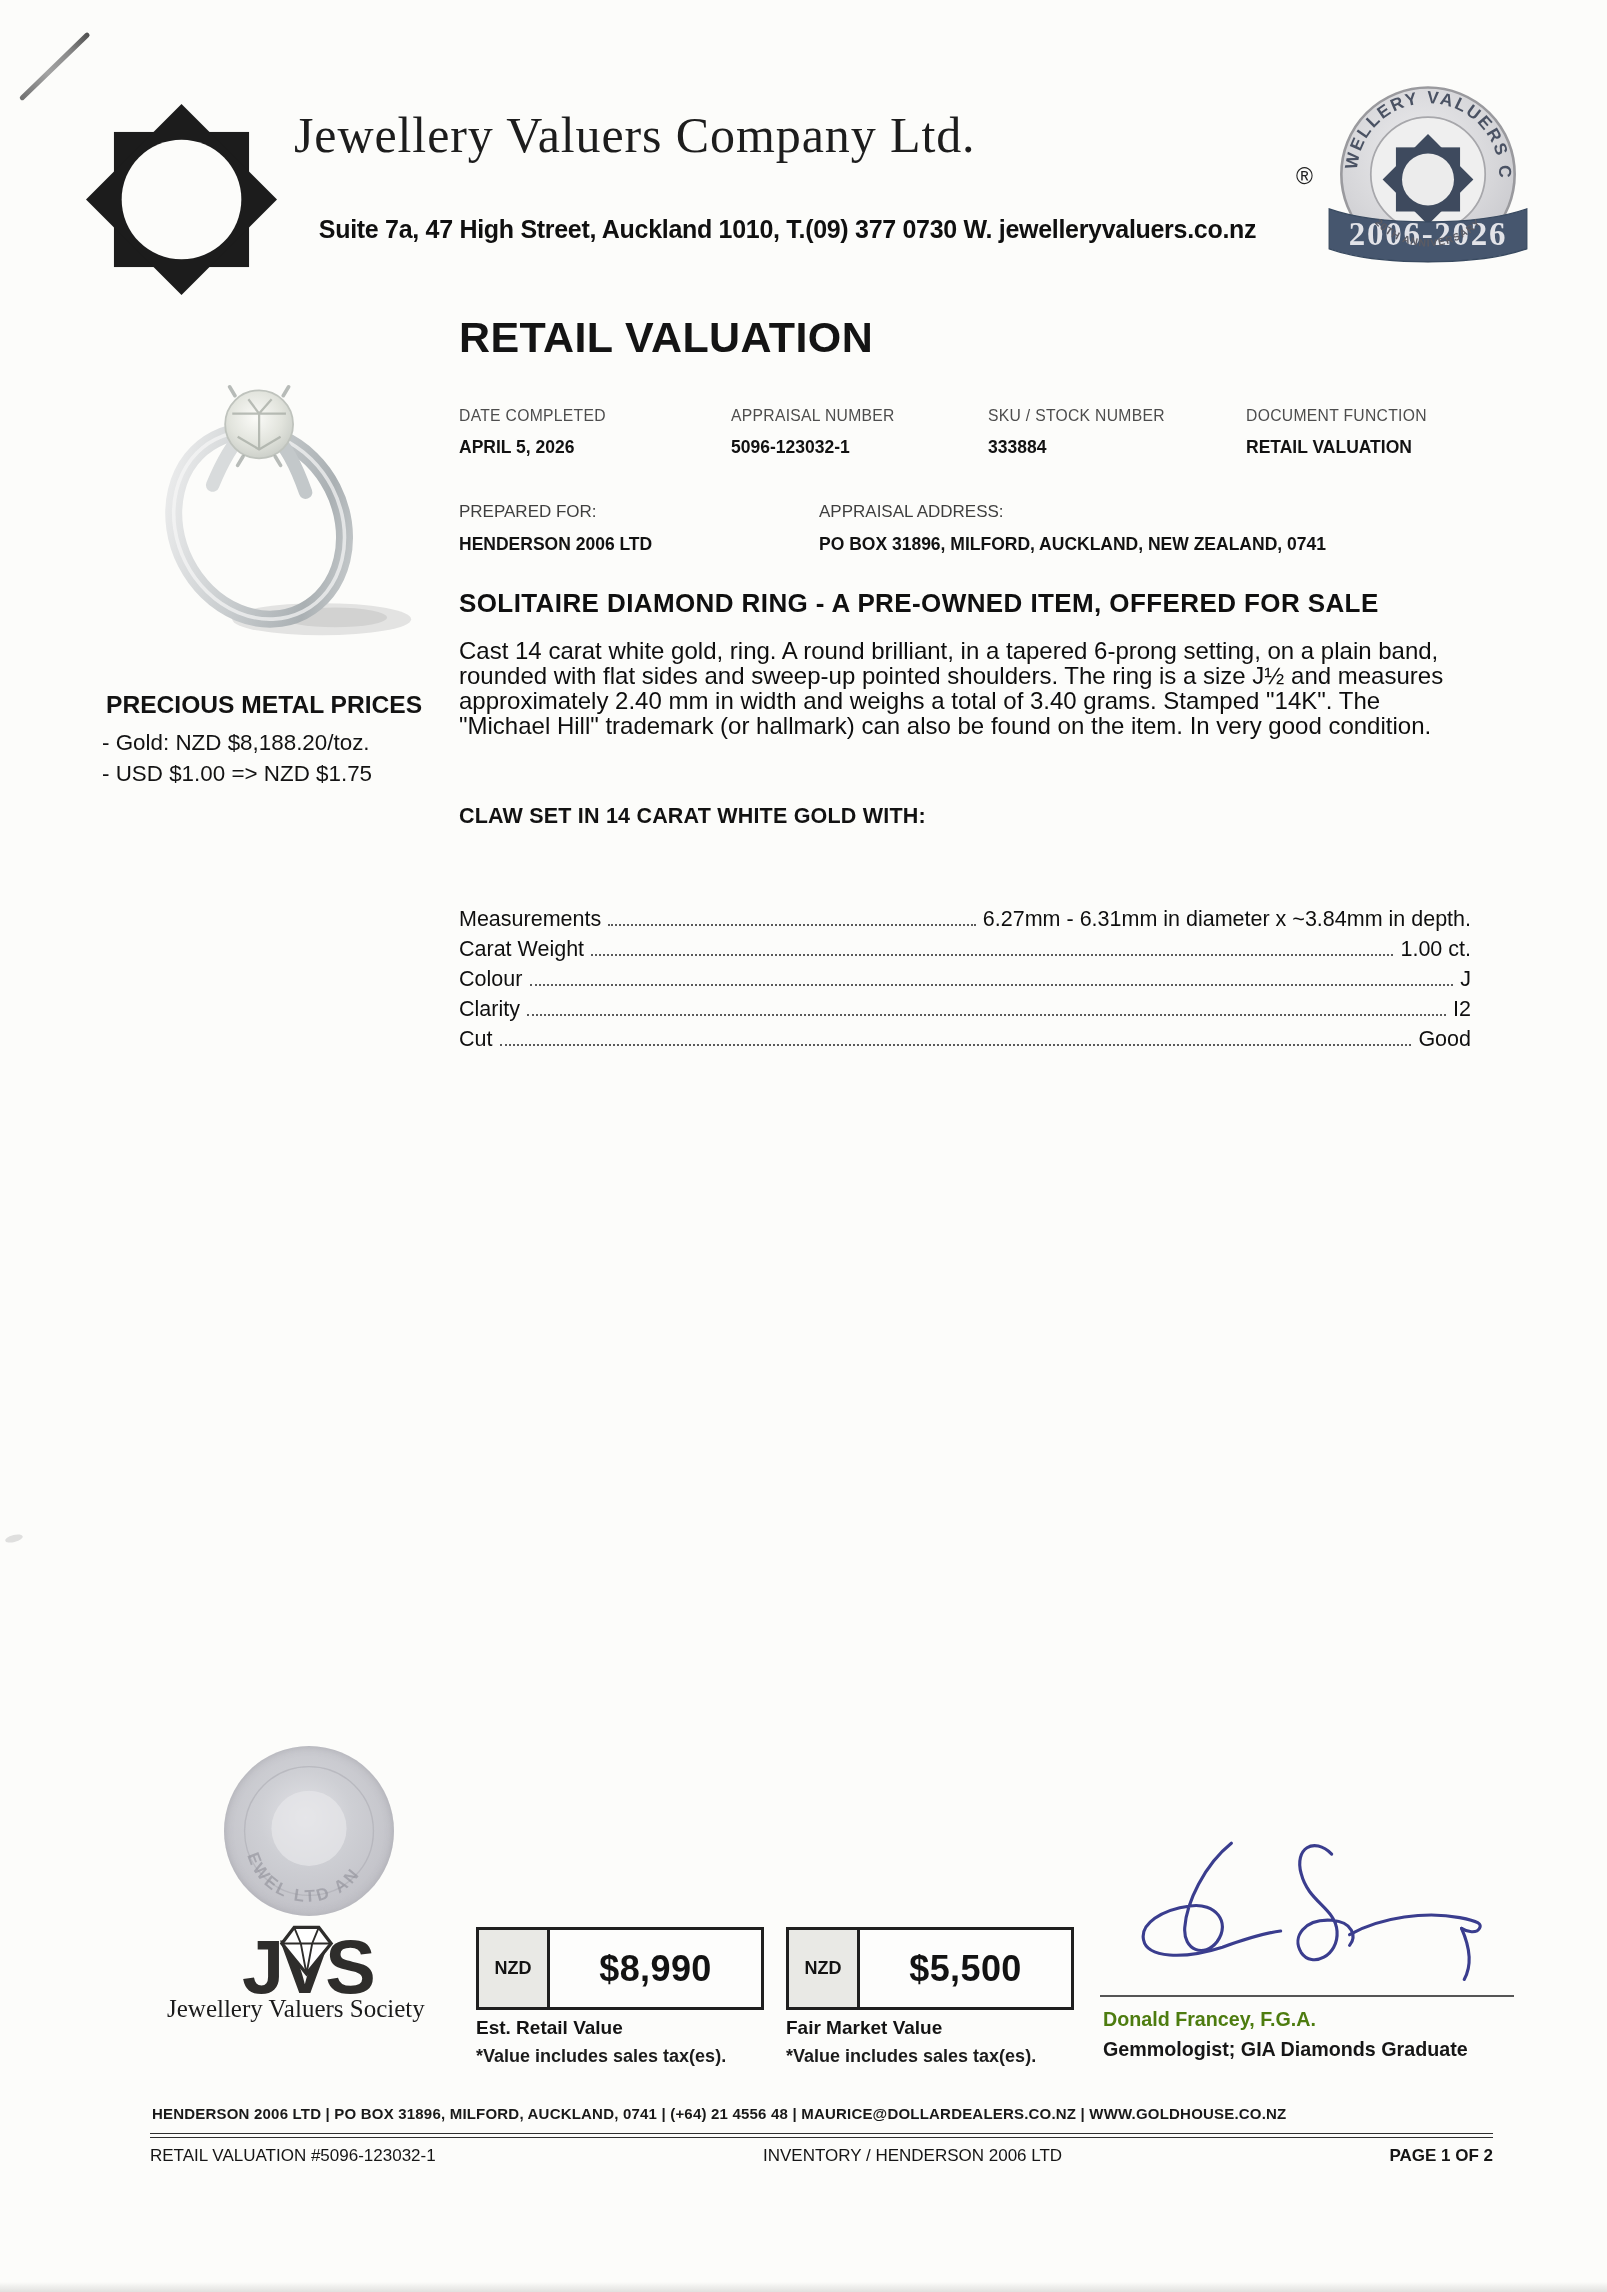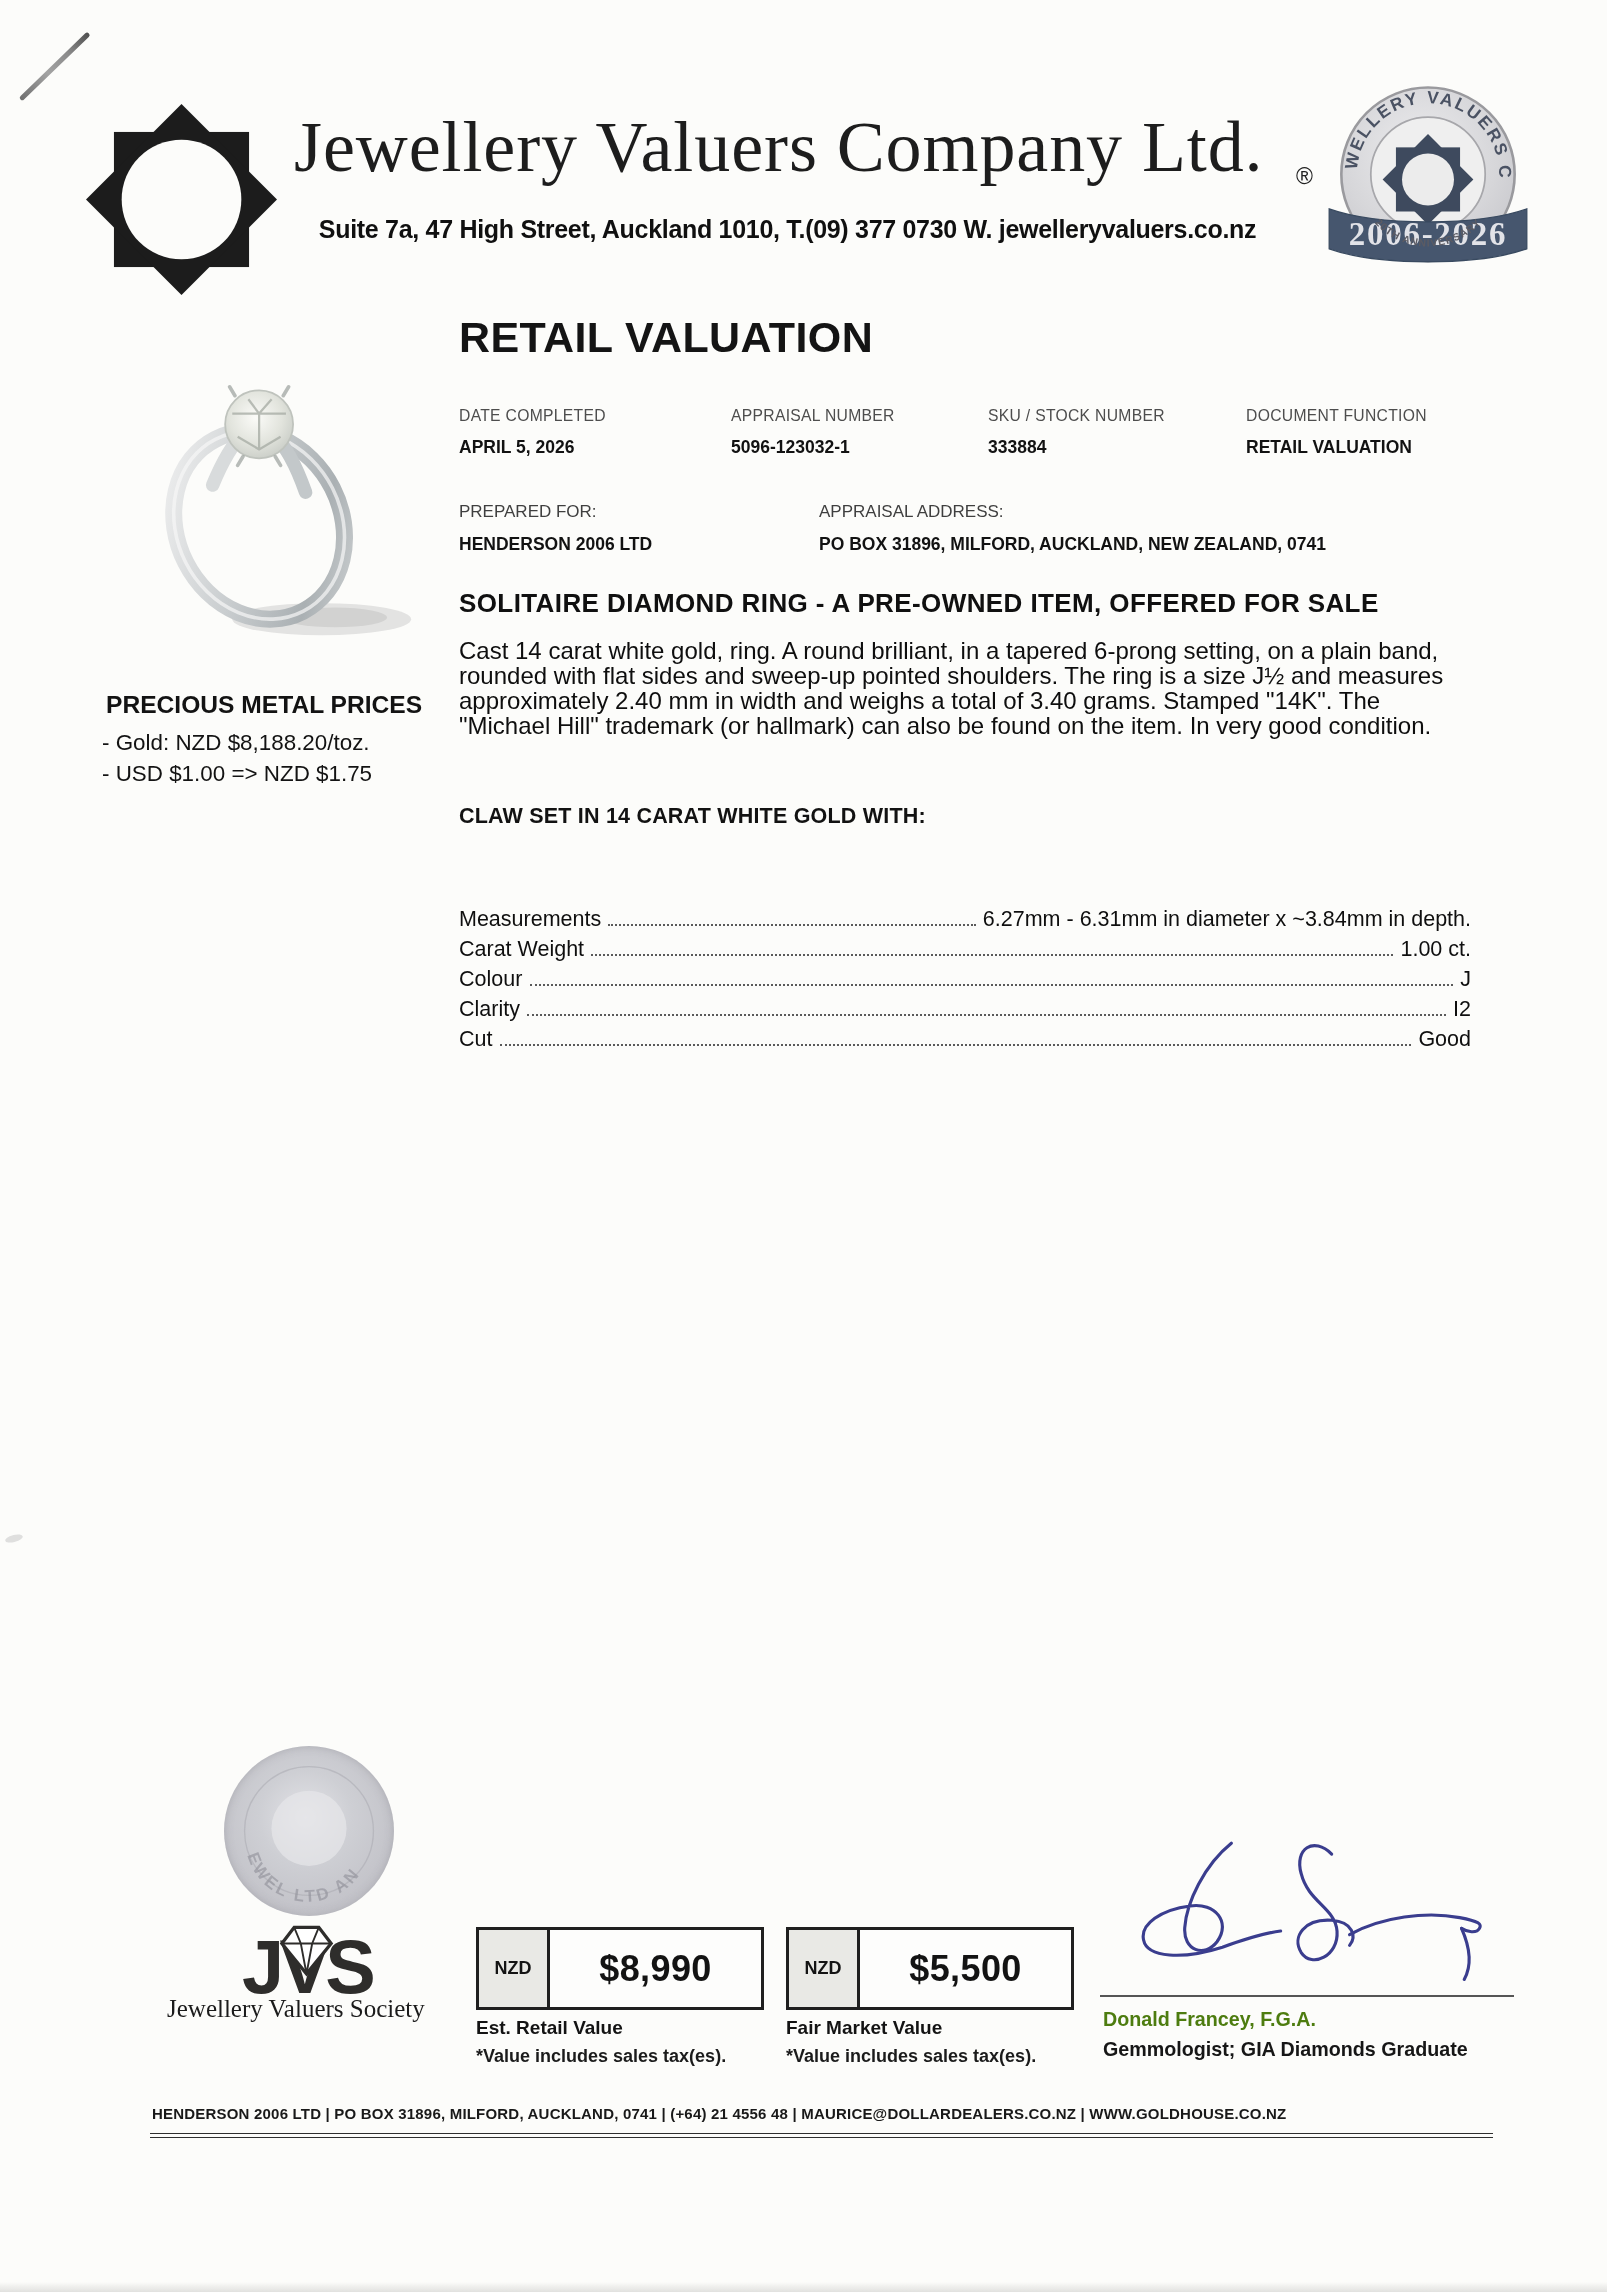--- a/index.html
+++ b/index.html
@@ -7,21 +7,21 @@
         font-family:"Liberation Sans",sans-serif;color:#151515;}
   .abs{position:absolute;}
 
   
   .pen-mark{left:7.2px;top:64px;width:95px;height:4.5px;border-radius:2.7px;
     background:linear-gradient(90deg,#6f6f6f,#a3a3a3 40%,#8a8a8a 70%,#4f4f4f);
     transform:rotate(-44deg);}
 
   
   .company-name{left:294px;top:106px;font-family:"Liberation Serif",serif;
-    font-size:72px;letter-spacing:0.9px;color:#1d1d1d;white-space:nowrap;}
+    font-size:50px;letter-spacing:0.9px;color:#1d1d1d;white-space:nowrap;}
   .reg-mark{left:1296px;top:163px;font-size:23px;color:#222;}
   .address-line{left:304px;top:215px;width:967px;text-align:center;font-weight:bold;
     font-size:25px;letter-spacing:-0.3px;color:#101010;white-space:nowrap;}
 
   
   .doc-title{left:459px;top:313px;font-size:43px;font-weight:bold;letter-spacing:0.4px;color:#141414;}
   .meta-item{top:407px;}
   .meta-label{font-size:15.7px;color:#4d4d4d;letter-spacing:0.3px;}
   .meta-value{margin-top:11.6px;font-size:17.5px;font-weight:bold;color:#121212;}
   .prep-item{top:502px;}
@@ -257,16 +257,21 @@
       <path d="M282,120 C318,100 368,94 405,101 C426,105 430,108 427,113 C424,119 413,117 407,113"></path>
       <path d="M407,113 C415,131 420,152 410,170"></path>
     </g>
   </svg>
   <div class="abs sig-line"></div>
   <div class="abs sig-name">Donald Francey, F.G.A.</div>
   <div class="abs sig-title">Gemmologist; GIA Diamonds Graduate</div>
 
   <div class="abs footer-contact">HENDERSON 2006 LTD | PO BOX 31896, MILFORD, AUCKLAND, 0741 | (+64) 21 4556 48 | MAURICE@DOLLARDEALERS.CO.NZ | WWW.GOLDHOUSE.CO.NZ</div>
   <div class="abs footer-rule"></div>
+  <div class="abs footer-row">
+    <span class="f-left">RETAIL VALUATION #5096-123032-1</span>
+    <span class="f-center">INVENTORY / HENDERSON 2006 LTD</span>
+    <span class="f-right">PAGE 1 OF 2</span>
+  </div>
 
   <div class="abs bottom-edge"></div>
 </div>
 
 
 </body></html>

